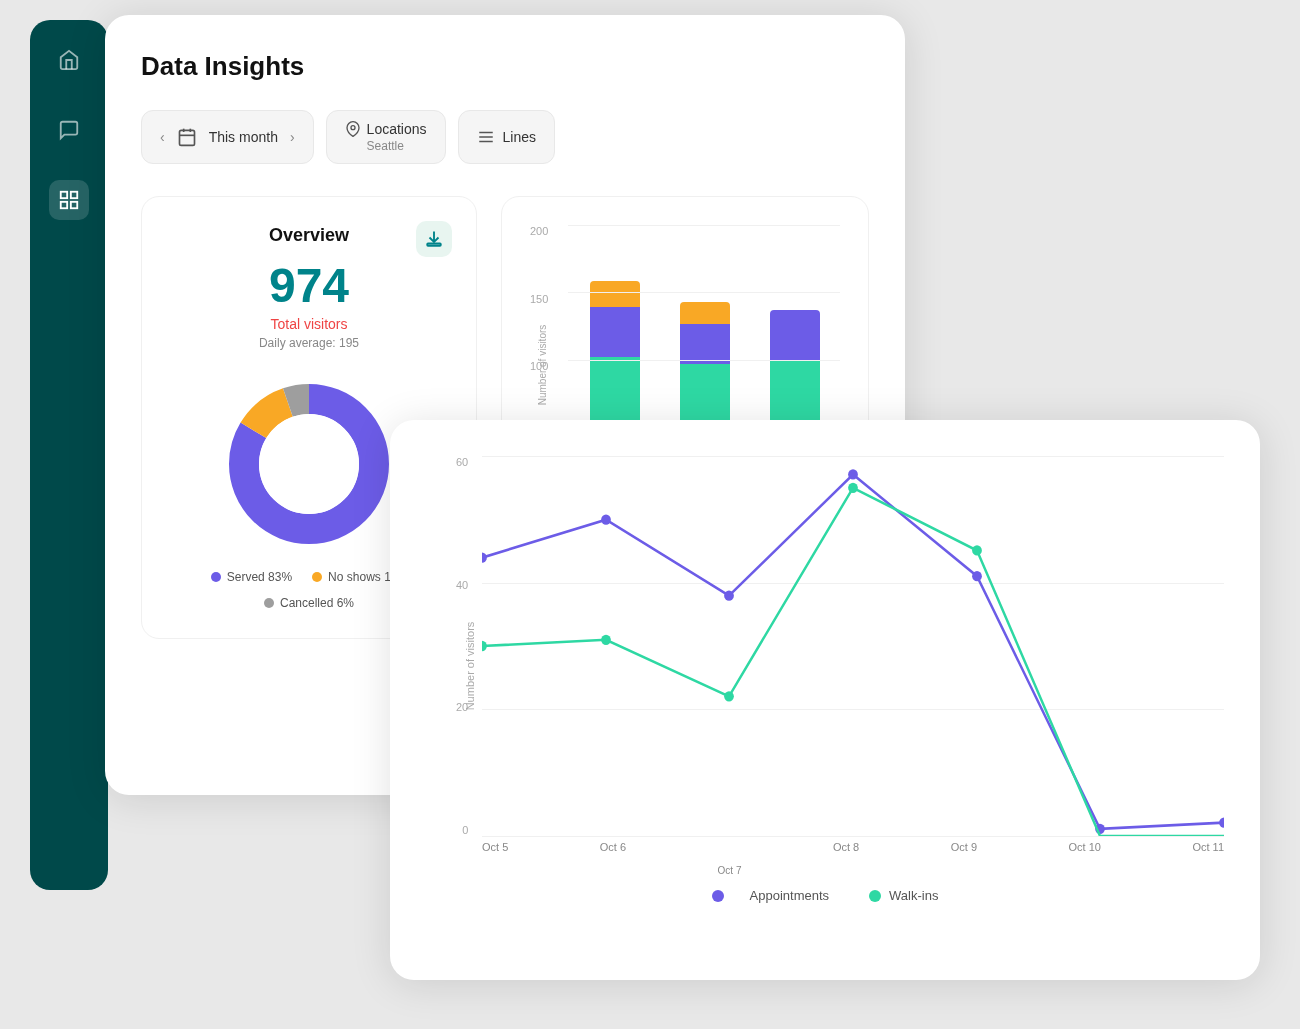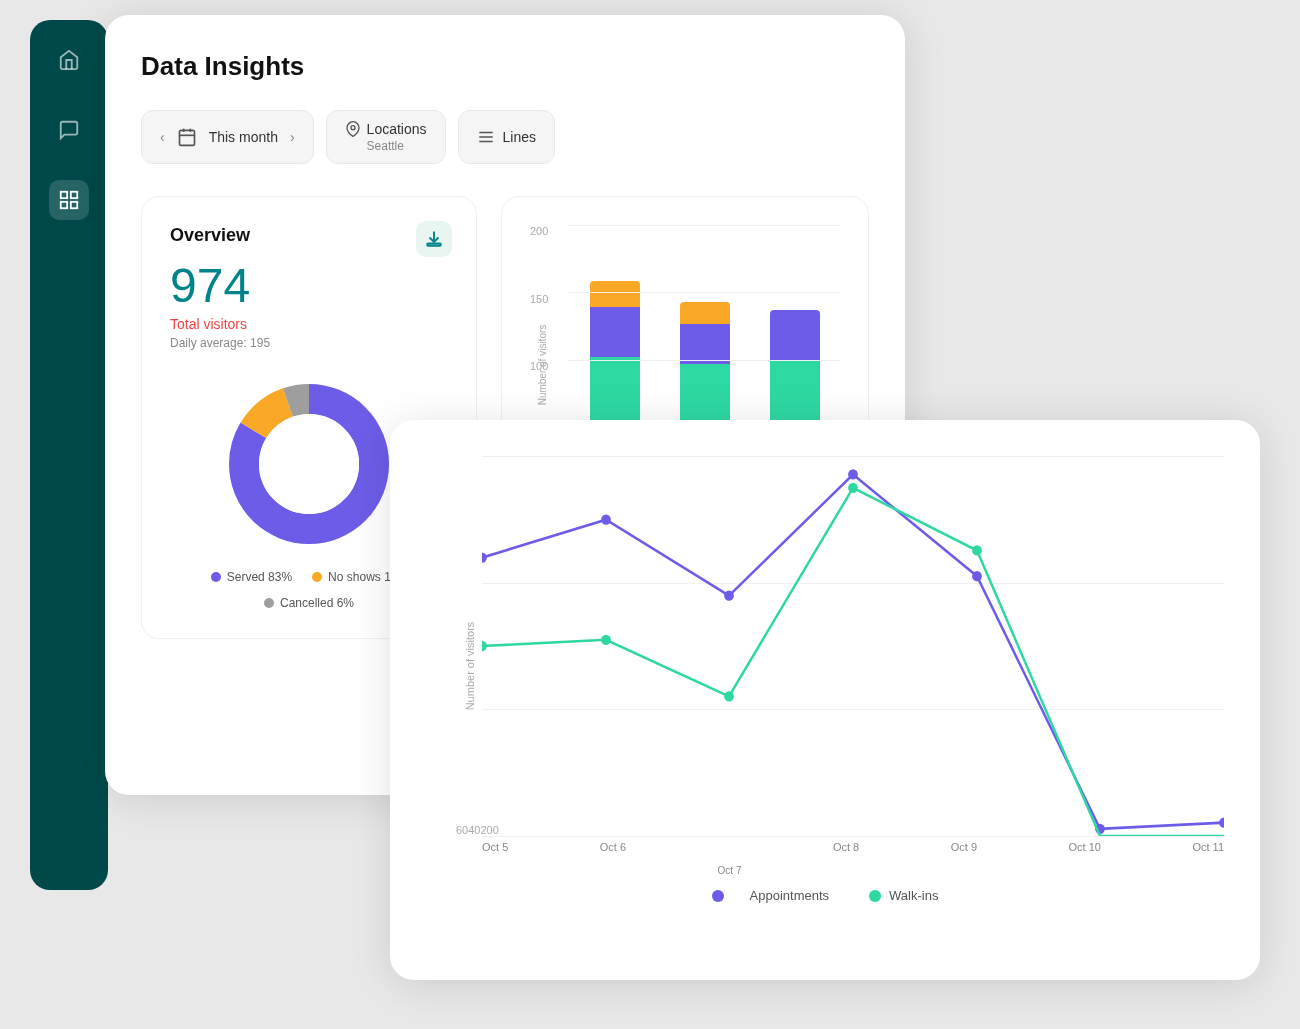--- a/index.html
+++ b/index.html
@@ -110,21 +110,21 @@
       gap: 6px;
     }
     .overview-title {
       font-size: 18px;
       font-weight: 700;
       color: #111;
       margin-bottom: 16px;
     }
     .overview-number {
       font-size: 48px;
-      font-weight: 400;
+      font-weight: 700;
       color: #00838a;
       line-height: 1;
       margin-bottom: 6px;
     }
     .overview-label {
       font-size: 14px;
       color: #ef4444;
       margin-bottom: 4px;
     }
     .overview-avg {
@@ -254,21 +254,21 @@
     <div class="toolbar-btn">
       <svg width="18" height="18" viewBox="0 0 24 24" fill="none" stroke="#555" stroke-width="2">
         <line x1="3" y1="6" x2="21" y2="6"></line>
         <line x1="3" y1="12" x2="21" y2="12"></line>
         <line x1="3" y1="18" x2="21" y2="18"></line>
       </svg>
       <span class="btn-label">Lines</span>
     </div>
   </div>
 
-  <div style="display:flex; gap:24px;">
+  <div style="display:flex; gap:24px;text-align:center;">
 
     <div style="flex:1; background:#fff; border:1.5px solid #f0f0f0; border-radius:18px; padding:28px; position:relative;">
       <div class="overview-title">Overview</div>
       <div class="download-btn">
         <svg width="18" height="18" viewBox="0 0 24 24" fill="none" stroke="currentColor" stroke-width="2.5">
           <path d="M12 2v12M6 10l6 6 6-6"></path>
             <rect x="3" y="18" width="18" height="3" rx="1"></rect>
         </svg>
       </div>
       <div class="overview-number">974</div>
@@ -354,21 +354,21 @@
     </div>
   </div>
 </div>
 
 <div class="daily-visitors-type-card">
 
   <div style="position:relative; height:420px; padding-left:60px; padding-bottom:40px;">
 
     <div style="position:absolute; left:0; top:50%; transform:translateY(-50%) rotate(-90deg); font-size:11px; color:#aaa; white-space:nowrap;">Number of visitors</div>
 
-    <div style="position:absolute; left:30px; top:0; bottom:40px; display:flex; flex-direction:row; justify-content:space-between; align-items:flex-end;">
+    <div style="position:absolute; left:30px; top:0; bottom:40px; display:flex; flex-direction:column; justify-content:space-between; align-items:flex-end;">
       <span style="font-size:11px; color:#aaa;">60</span>
       <span style="font-size:11px; color:#aaa;">40</span>
       <span style="font-size:11px; color:#aaa;">20</span>
       <span style="font-size:11px; color:#aaa;">0</span>
     </div>
 
     <div style="position:absolute; left:56px; right:0; top:0; bottom:40px;">
       <div style="position:absolute; top:0%; width:100%; border-top:1px solid #f0f0f0;"></div>
       <div style="position:absolute; top:33.3%; width:100%; border-top:1px solid #f0f0f0;"></div>
       <div style="position:absolute; top:66.6%; width:100%; border-top:1px solid #f0f0f0;"></div>

